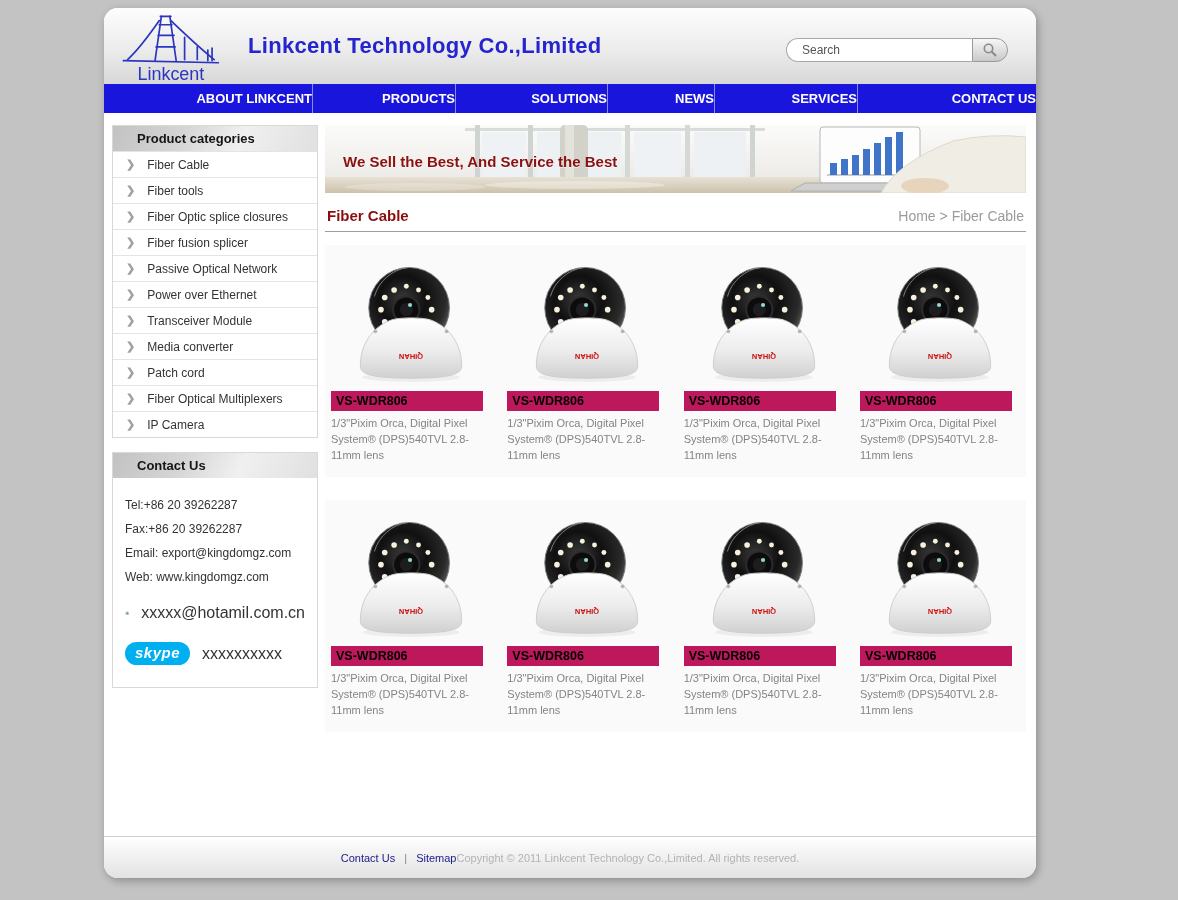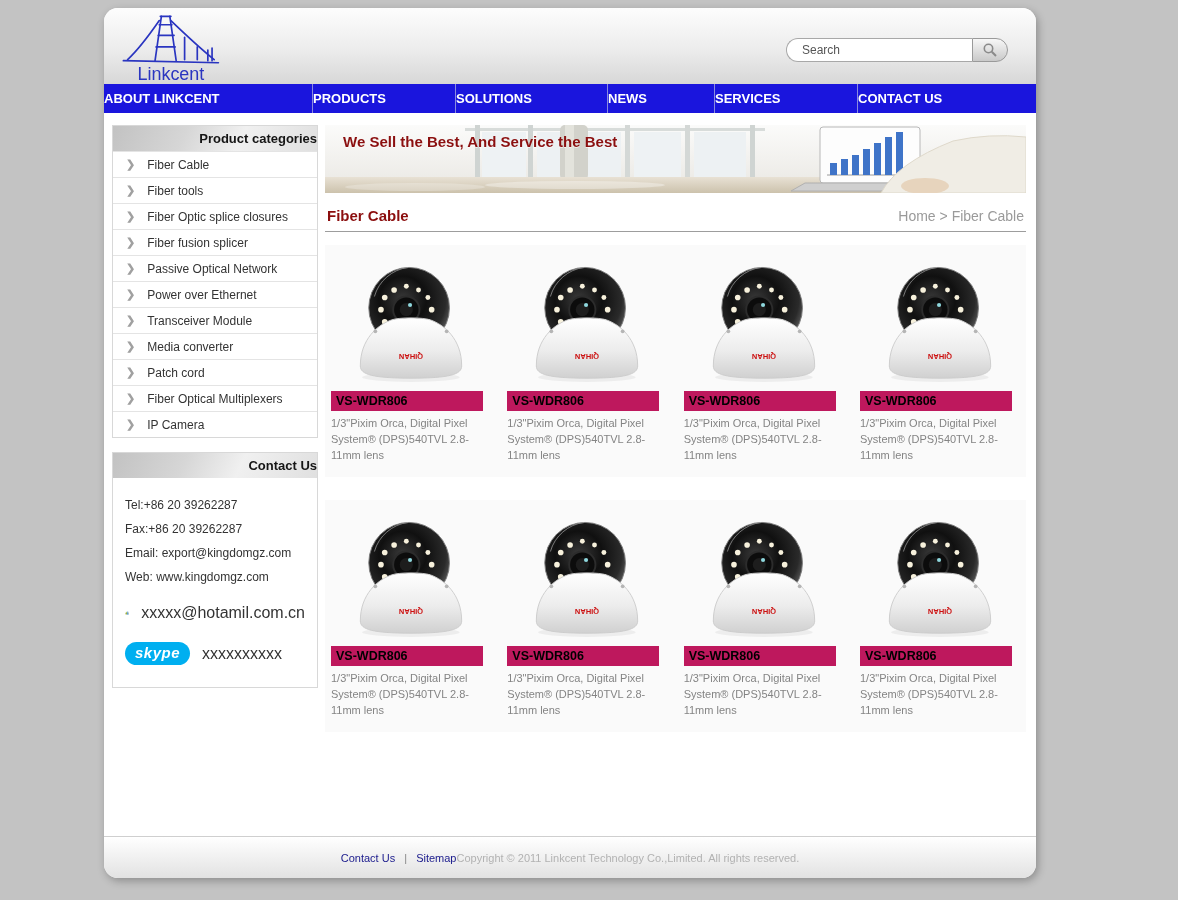--- a/index.html
+++ b/index.html
@@ -14,46 +14,46 @@
   .company-title { color:#2525cf; font-size:22px; font-weight:bold; margin-left:16px; letter-spacing:.3px; }
   .search-wrap { position:absolute; right:28px; top:30px; display:flex; height:21px; }
   .search-input { width:186px; height:24px; border:1px solid #a8a8a8; border-right:none; border-radius:12px 0 0 12px;
     padding:0 8px 0 15px; font-size:12px; color:#555; outline:none; font-family:"Liberation Sans",sans-serif; }
   .search-input::placeholder { color:#555; opacity:1; }
   .search-btn { width:36px; height:24px; border:1px solid #9a9a9a; border-radius:0 12px 12px 0;
     background:linear-gradient(#f7f7f7,#c9c9c9); display:flex; align-items:center; justify-content:center; cursor:pointer; }
 
   
   .nav { height:29px; background:#1a15dd; display:flex; }
-  .nav-item { display:flex; align-items:center; justify-content:flex-start; color:#fff; font-weight:bold; font-size:13px;
+  .nav-item { display:flex; align-items:center; justify-content:flex-end; color:#fff; font-weight:bold; font-size:13px;
     border-left:1px solid #8a8ade; cursor:pointer; white-space:nowrap; }
   .nav-item:first-child { border-left:none; }
   .nav-item:nth-child(1){ width:208px; } .nav-item:nth-child(2){ width:143px; }
   .nav-item:nth-child(3){ width:152px; } .nav-item:nth-child(4){ width:107px; }
   .nav-item:nth-child(5){ width:143px; } .nav-item:nth-child(6){ flex:1; }
 
   
   .content { display:flex; height:723px; padding:12px 10px 0 8px; background:#fff; }
 
   .sidebar { width:206px; flex:none; }
   .panel { border:1px solid #d8d8d8; background:#fff; margin-bottom:14px; }
   .panel-header { height:25px; line-height:25px; padding-left:24px; font-weight:bold; font-size:13px; color:#151515;
-    background:linear-gradient(115deg,#c2c2c2 0%,#d6d6d6 35%,#f0f0f0 62%,#e0e0e0 100%);text-align:right; }
+    background:linear-gradient(115deg,#c2c2c2 0%,#d6d6d6 35%,#f0f0f0 62%,#e0e0e0 100%); }
   .cat-item { height:26px; display:flex; align-items:center; border-top:1px solid #e4e4e4; font-size:12px; color:#333; cursor:pointer; }
   .cat-arrow { color:#a0a0a0; font-weight:bold; margin:0 12px 0 13px; font-size:11px; }
   .contact-body { padding:10px 12px 16px; font-size:12px; color:#333; }
   .contact-line { margin:10px 0; }
   .im-row { display:flex; align-items:center; margin:13px 0 6px; }
   .im-text { margin-left:12px; font-size:16px; color:#333; }
   .skype-badge { display:inline-block; background:#00aff0; color:#fff; font-weight:bold; font-style:italic;
     border-radius:12px; padding:2px 10px 4px; font-size:15px; letter-spacing:.5px; }
 
   .main { flex:1; margin-left:7px; }
   .banner { height:68px; position:relative; overflow:hidden; }
-  .slogan { position:absolute; left:18px; top:8px; color:#8b1010; font-size:15px; font-weight:bold; text-shadow:0 1px 0 rgba(255,255,255,.6); }
+  .slogan { position:absolute; left:18px; top:28px; color:#8b1010; font-size:15px; font-weight:bold; text-shadow:0 1px 0 rgba(255,255,255,.6); }
 
   .title-row { display:flex; align-items:flex-end; justify-content:space-between; padding:14px 2px 7px; border-bottom:1px solid #9d9d9d; }
   .page-title { color:#8b0e0e; font-size:15px; font-weight:bold; }
   .breadcrumb { color:#9a9a9a; font-size:14px; }
   .breadcrumb .crumb-home { cursor:pointer; }
 
   .product-row { background:#fafafa; margin-top:13px; padding:12px 6px 14px; display:flex; justify-content:space-between; }
   .product-row + .product-row { margin-top:23px; }
   .product-card { width:160px; cursor:pointer; }
   .cam-wrap { width:122px; margin:0 auto; }
@@ -111,20 +111,21 @@
         <path d="M53,10 Q78,34 94,47"></path>
           <path d="M42,10 Q24,36 12,47"></path>
         <path d="M66,26 L66,47"></path>
           <path d="M78,35 L78,47"></path>
         <path d="M8,48 L98,50"></path>
         <path d="M88,38 L88,48"></path>
           <path d="M92,36 L92,48"></path>
       </g>
       <text x="53" y="66" font-size="17" fill="#2a35c0" text-anchor="middle" font-family="Liberation Sans, sans-serif">Linkcent</text>
     </svg>
+    <div class="company-title">Linkcent Technology Co.,Limited</div>
     <div class="search-wrap">
       <input class="search-input" type="text" placeholder="Search" style="">
       <div class="search-btn">
         <svg width="16" height="16" viewBox="0 0 16 16">
           <circle cx="6.5" cy="6.5" r="4.2" fill="none" stroke="#8a8a8a" stroke-width="1.6"></circle>
           <line x1="9.8" y1="9.8" x2="14" y2="14" stroke="#8a8a8a" stroke-width="2"></line>
         </svg>
       </div>
     </div>
   </div>

